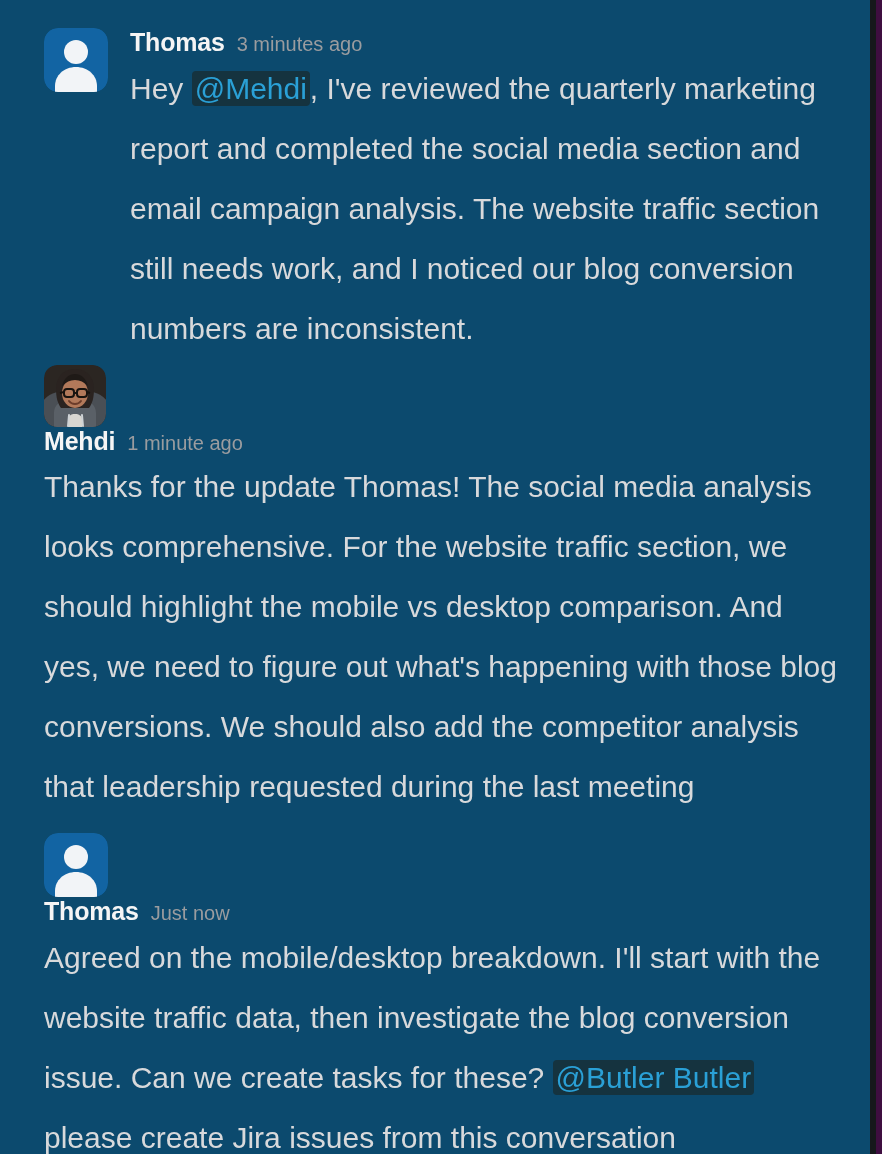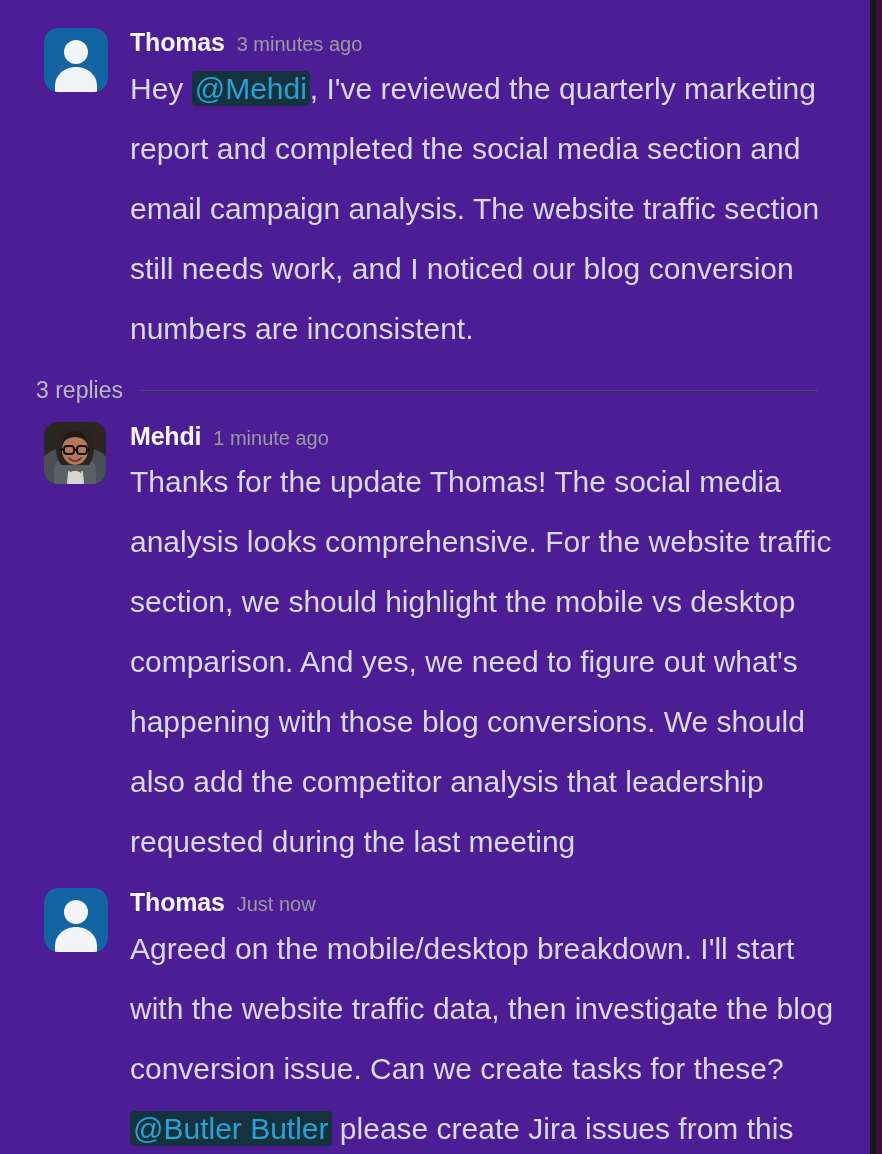--- a/index.html
+++ b/index.html
@@ -12,21 +12,21 @@
     height: 1154px;
     overflow: hidden;
     font-family: "Liberation Sans", sans-serif;
     -webkit-font-smoothing: antialiased;
   }
 
   #app {
     position: relative;
     width: 882px;
     height: 1154px;
-    background: #4c1d95;
+    background: #0c4a6e;
     box-sizing: border-box;
     overflow: hidden;
   }
 
   
   .rail-gap {
     position: absolute;
     top: 0;
     right: 6px;
     width: 6px;
@@ -53,21 +53,21 @@
   }
 
   
   .msg {
     display: flex;
     align-items: flex-start;
     padding: 0 24px 0 44px;
     box-sizing: border-box;
   }
   .msg.root { padding-top: 28px; }
-  .msg.reply { padding-top: 6px; }
+  .msg.reply { padding-top: 6px; flex-direction: column; }
 
   .avatar-wrap {
     flex: 0 0 auto;
     width: 64px;
     margin-right: 22px;
   }
   .avatar {
     width: 64px;
     height: 64px;
     border-radius: 14px;
@@ -177,24 +177,20 @@
       </div>
       <div class="body">
         <div class="hdr">
           <span class="author">Thomas</span>
           <span class="ts">3 minutes ago</span>
         </div>
         <div class="text"><span>Hey </span><span class="mention">@Mehdi</span><span>, I've reviewed the quarterly marketing report and completed the social media section and email campaign analysis. The website traffic section still needs work, and I noticed our blog conversion numbers are inconsistent.</span></div>
       </div>
     </div>
 
-    <div class="replies-bar">
-      <span class="replies-count">3 replies</span>
-      <span class="replies-line"></span>
-    </div>
 
     <div class="msg reply">
       <div class="avatar-wrap">
         <span class="avatar small">
           <svg width="62" height="62" viewBox="0 0 62 62" aria-hidden="true">
             <defs>
               <clipPath id="cMehdi">
                   <rect x="0" y="0" width="62" height="62" rx="13"></rect>
                 </clipPath>
             </defs>

